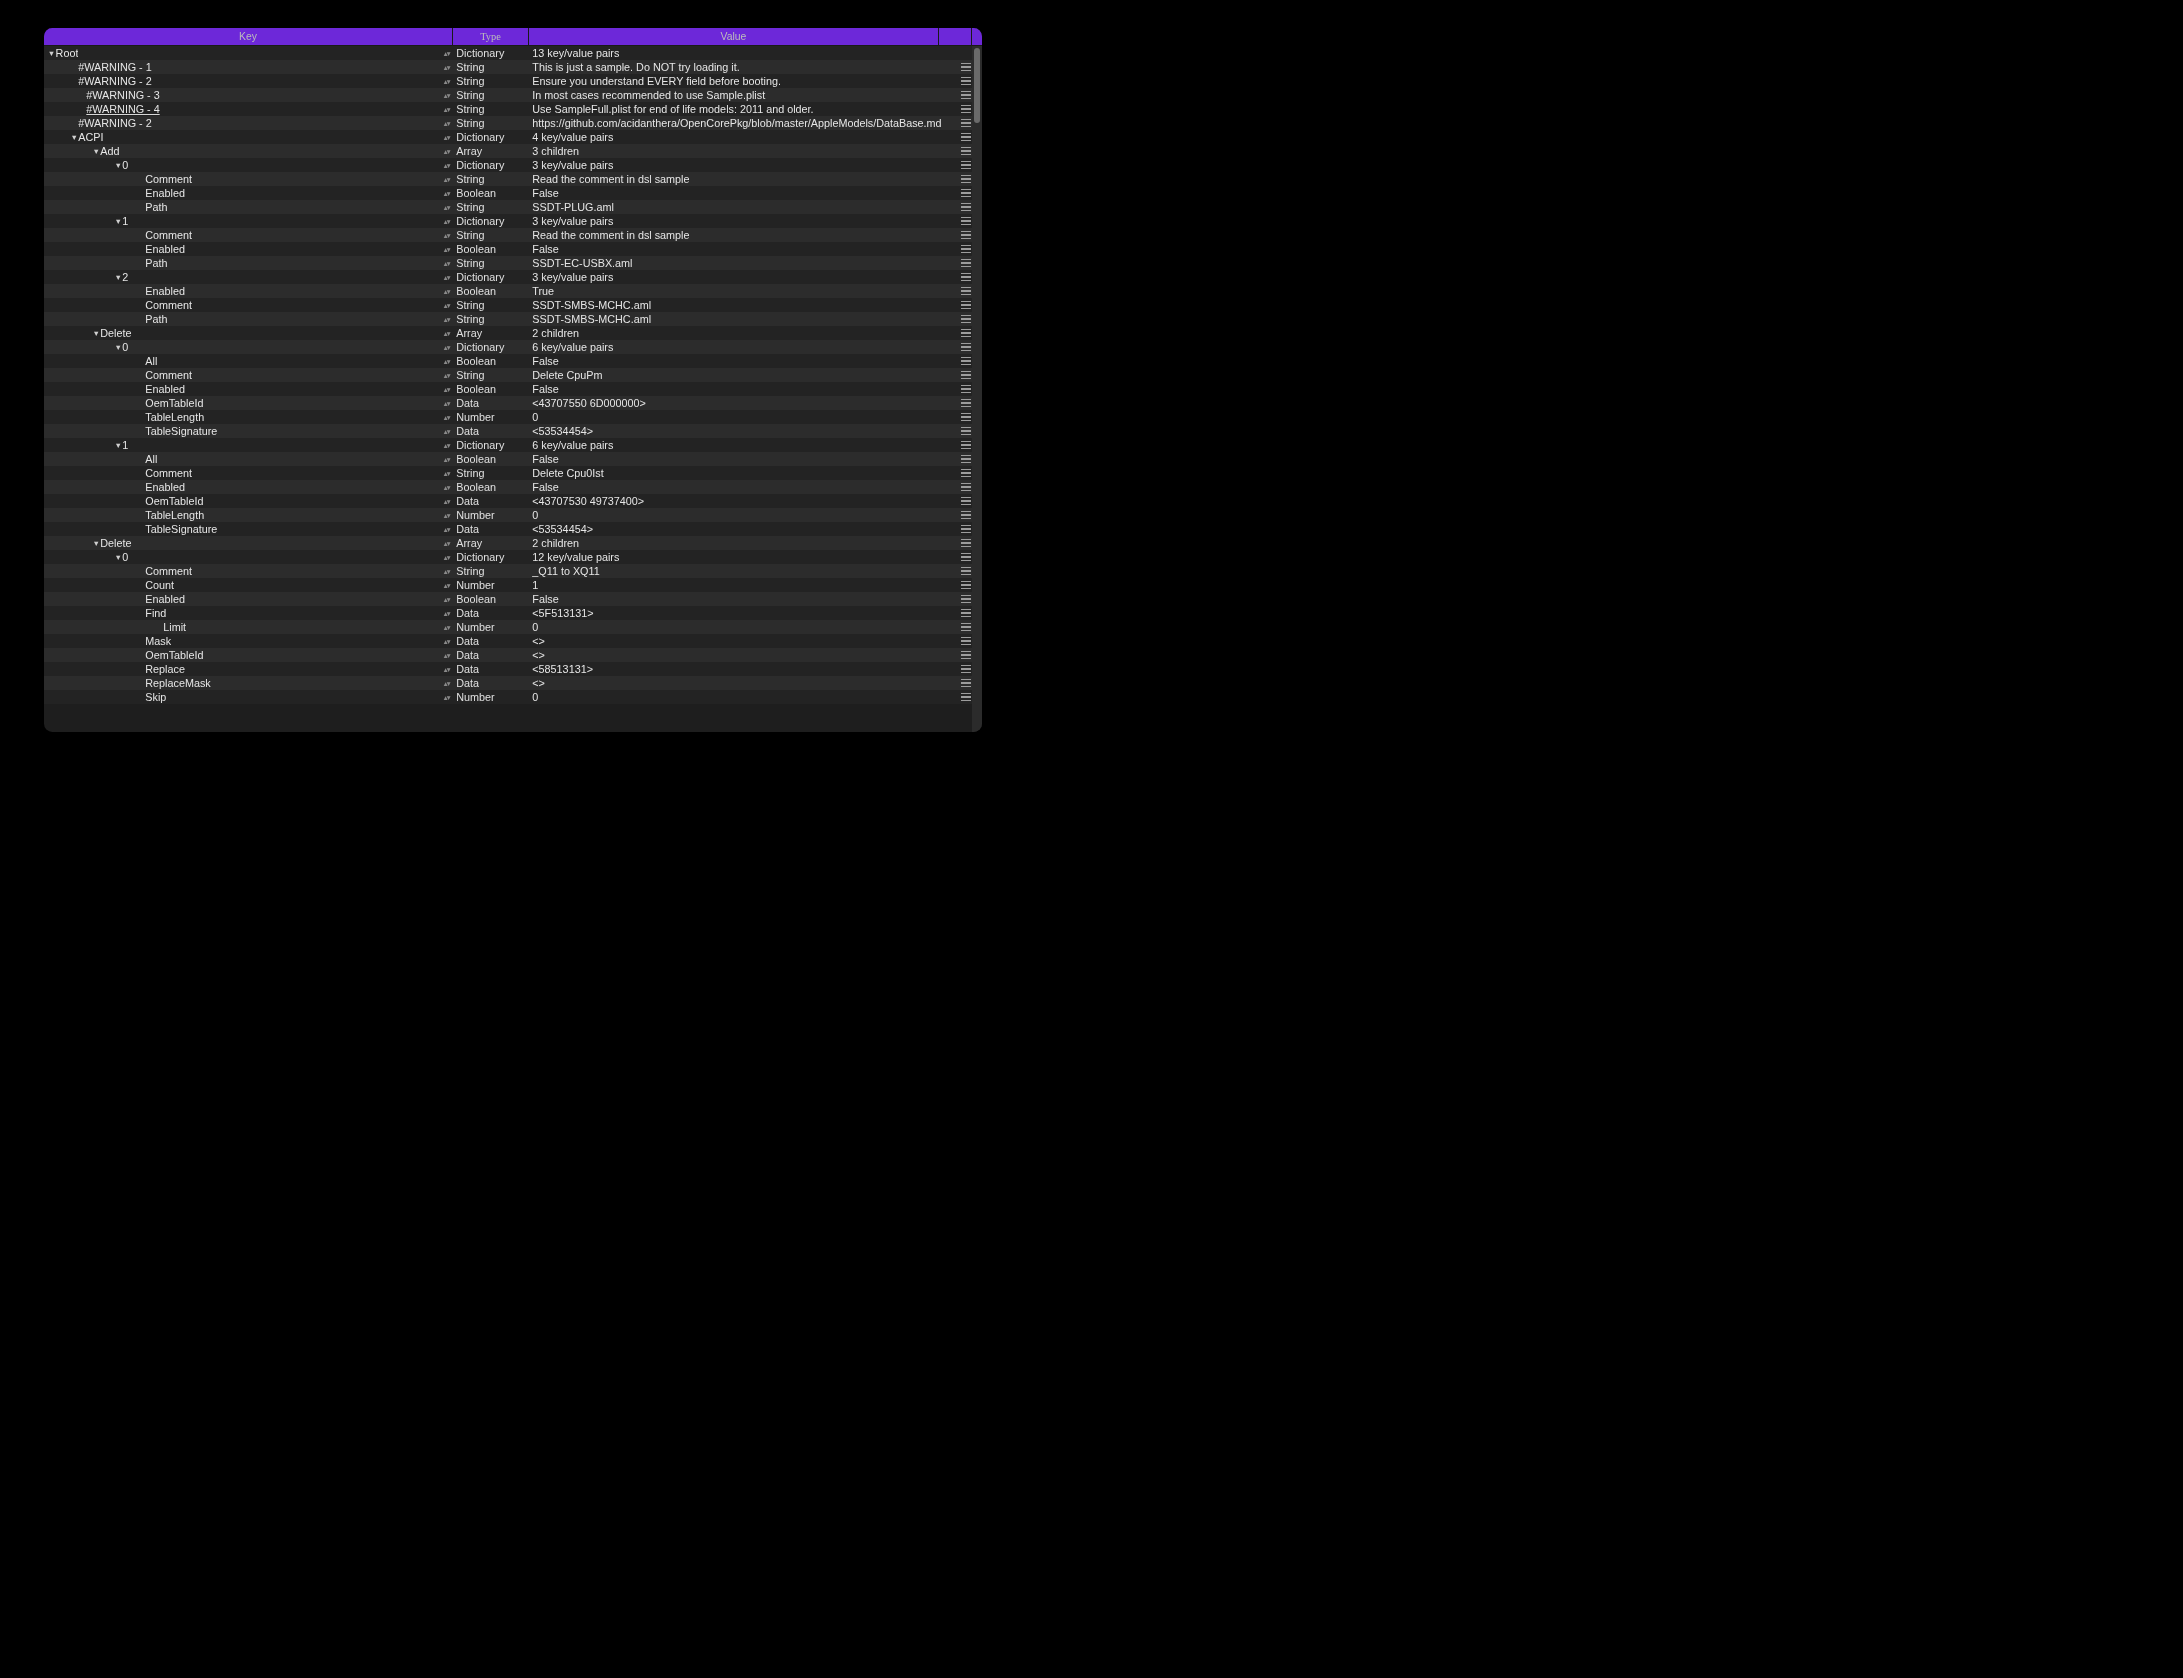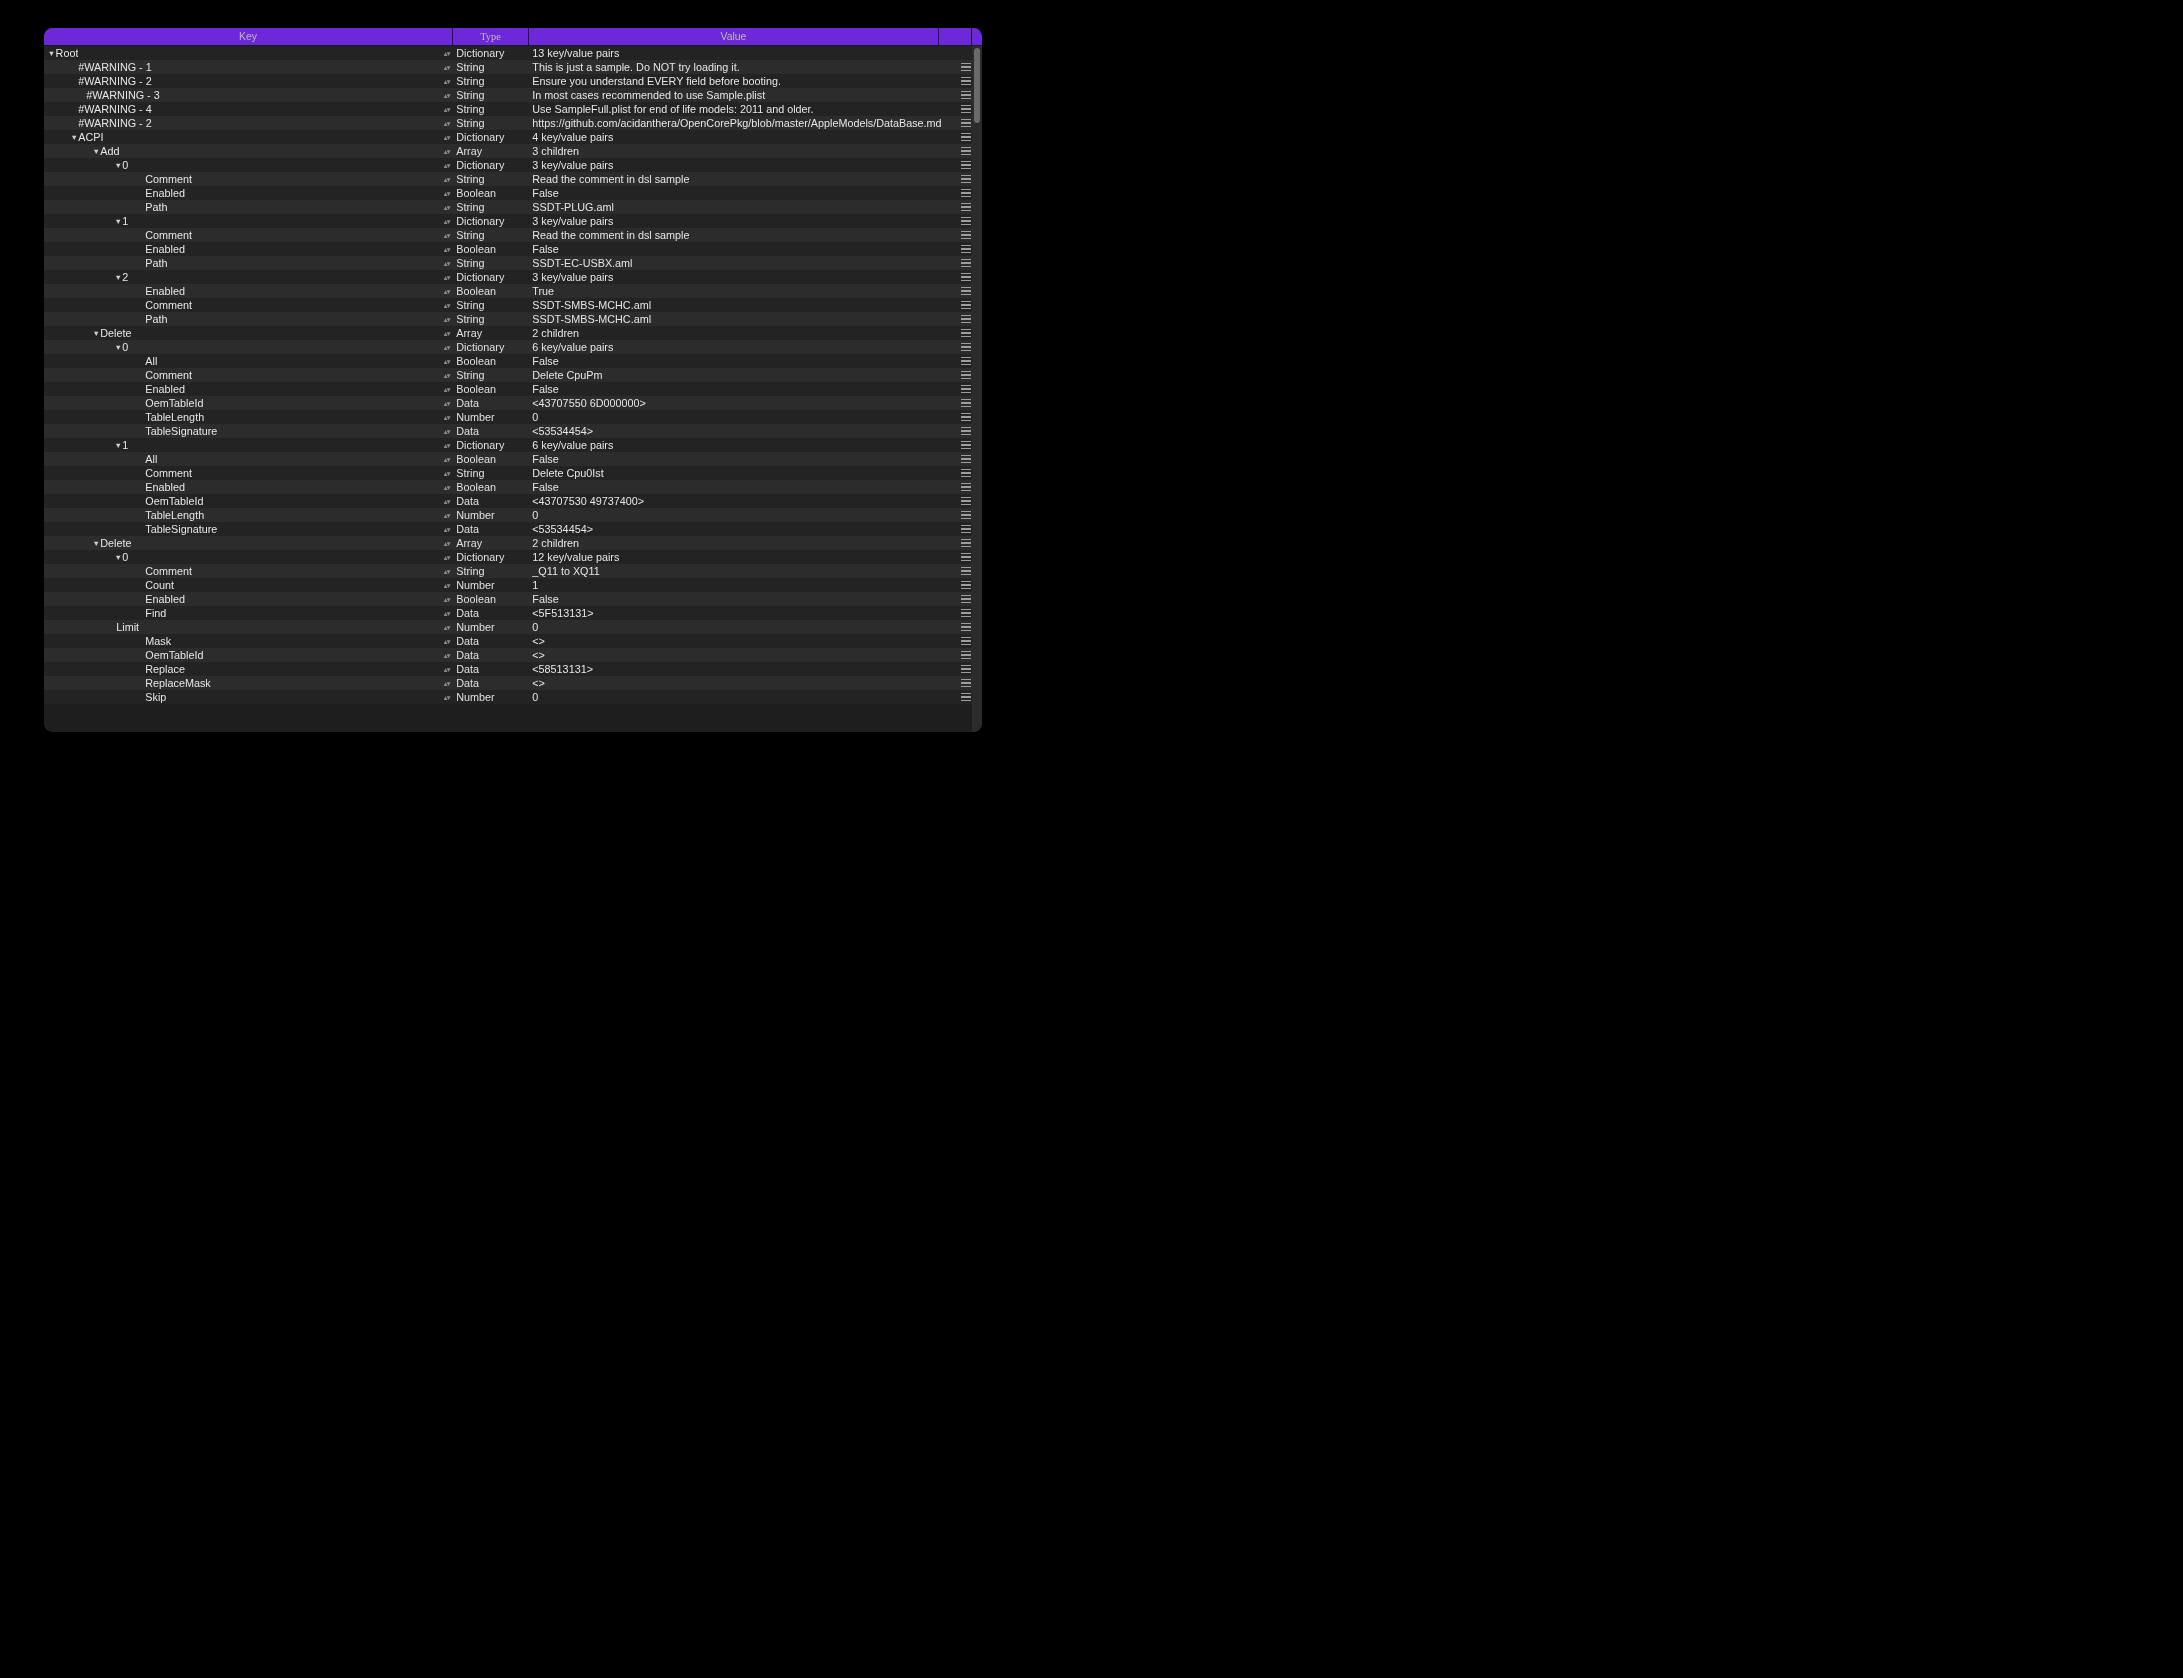--- a/index.html
+++ b/index.html
@@ -213,21 +213,21 @@
         <div class="cell-value">In most cases recommended to use Sample.plist</div>
         <div class="cell-handle">
           <div class="hamburger">
             <span></span>
             <span></span>
             <span></span>
           </div>
         </div>
       </div>
       <div class="row">
-        <div class="cell-key" style="padding-left: 26px;">
+        <div class="cell-key" style="padding-left: 34px; text-decoration: underline;">
           <span class="disclosure"></span>
           <span class="keylabel">#WARNING - 4</span>
           <span class="keyhandle" style="font-size: 7.5px; color: rgb(138, 138, 138); letter-spacing: -0.8px;">▴▾</span>
         </div>
         <div class="cell-type">String</div>
         <div class="cell-value">Use SampleFull.plist for end of life models: 2011 and older.</div>
         <div class="cell-handle">
           <div class="hamburger">
             <span></span>
             <span></span>
@@ -805,21 +805,21 @@
         <div class="cell-value">&lt;5F513131&gt;</div>
         <div class="cell-handle">
           <div class="hamburger">
             <span></span>
             <span></span>
             <span></span>
           </div>
         </div>
       </div>
       <div class="row">
-        <div class="cell-key" style="padding-left: 64px;">
+        <div class="cell-key" style="padding-left: 111px;">
           <span class="disclosure"></span>
           <span class="keylabel">Limit</span>
           <span class="keyhandle" style="font-size: 7.5px; color: rgb(138, 138, 138); letter-spacing: -0.8px;">▴▾</span>
         </div>
         <div class="cell-type">Number</div>
         <div class="cell-value">0</div>
         <div class="cell-handle">
           <div class="hamburger">
             <span></span>
             <span></span>

